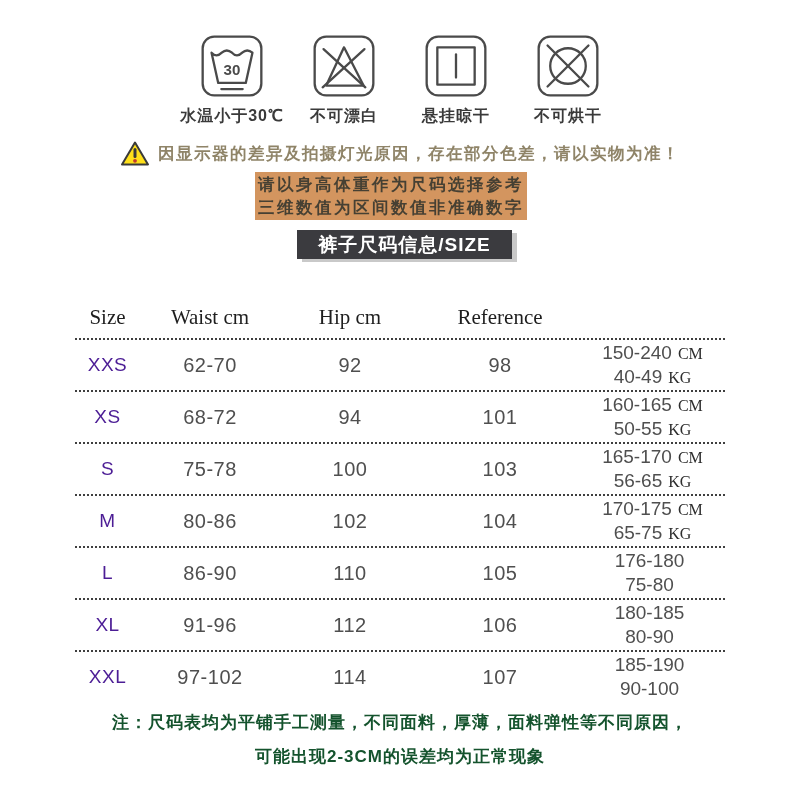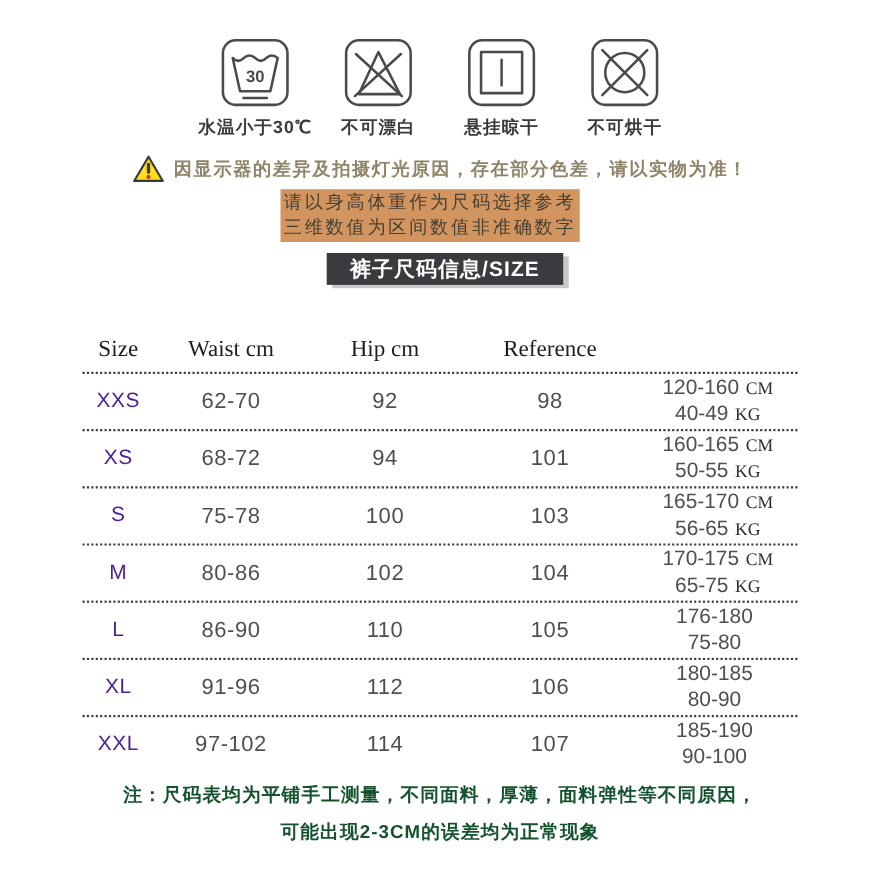--- a/index.html
+++ b/index.html
@@ -11,21 +11,21 @@
   .care-row{position:absolute;top:34px;left:0;width:800px;display:flex;justify-content:center;}
   .care-item{width:112px;display:flex;flex-direction:column;align-items:center;}
   .care-item svg{display:block;}
   .care-label{margin-top:8px;font-size:16px;font-weight:bold;color:#3a3a3a;letter-spacing:1px;white-space:nowrap;}
   
   .warning-row{position:absolute;top:140px;left:0;width:800px;display:flex;justify-content:center;align-items:center;gap:8px;}
   .warning-text{font-size:16.5px;font-weight:bold;color:#8f8468;letter-spacing:1.5px;}
   
   .tip-box{position:absolute;top:172px;left:255px;width:272px;height:48px;
     background:#d3955f;display:flex;flex-direction:column;justify-content:center;align-items:center;}
-  .tip-line{font-size:16.5px;font-weight:normal;color:#46403306;color:#464033;letter-spacing:2.5px;line-height:23px;white-space:nowrap;text-align:center;}
+  .tip-line{font-size:16.5px;font-weight:bold;color:#46403306;color:#464033;letter-spacing:2.5px;line-height:23px;white-space:nowrap;text-align:center;}
   
   .title-bar{position:absolute;top:230px;left:297px;width:215px;height:29px;background:#3b3b3f;
     box-shadow:5px 3px 0 #c9c9c9;display:flex;justify-content:center;align-items:center;}
   .title-text{color:#ffffff;font-size:19px;font-weight:bold;letter-spacing:1px;white-space:nowrap;}
   
   .size-table{position:absolute;top:296px;left:75px;width:650px;}
   .tgrid{display:grid;grid-template-columns:65px 140px 140px 160px 145px;align-items:center;}
   .thead{height:42px;border-bottom:2px dotted #3f3f3f;}
   .th{font-family:"Liberation Serif","DejaVu Serif",serif;font-size:21px;color:#1e1e1e;text-align:center;white-space:nowrap;}
   .trow{height:50px;border-bottom:2px dotted #3f3f3f;}
@@ -111,21 +111,21 @@
       <div class="th">Reference</div>
     </div>
     <div id="table-rows">
     <div class="tgrid trow">
       <div class="td size-cell">XXS</div>
       <div class="td">62-70</div>
       <div class="td">92</div>
       <div class="td">98</div>
       <div class="ref-cell">
         <div class="ref-line">
-          <span class="ref-num">120-160</span><span class="ref-unit">CM</span>
+          <span class="ref-num">150-240</span><span class="ref-unit">CM</span>
         </div>
         <div class="ref-line">
           <span class="ref-num">40-49</span><span class="ref-unit">KG</span>
         </div>
       </div>
     </div>
 
     <div class="tgrid trow">
       <div class="td size-cell">XS</div>
       <div class="td">68-72</div>

